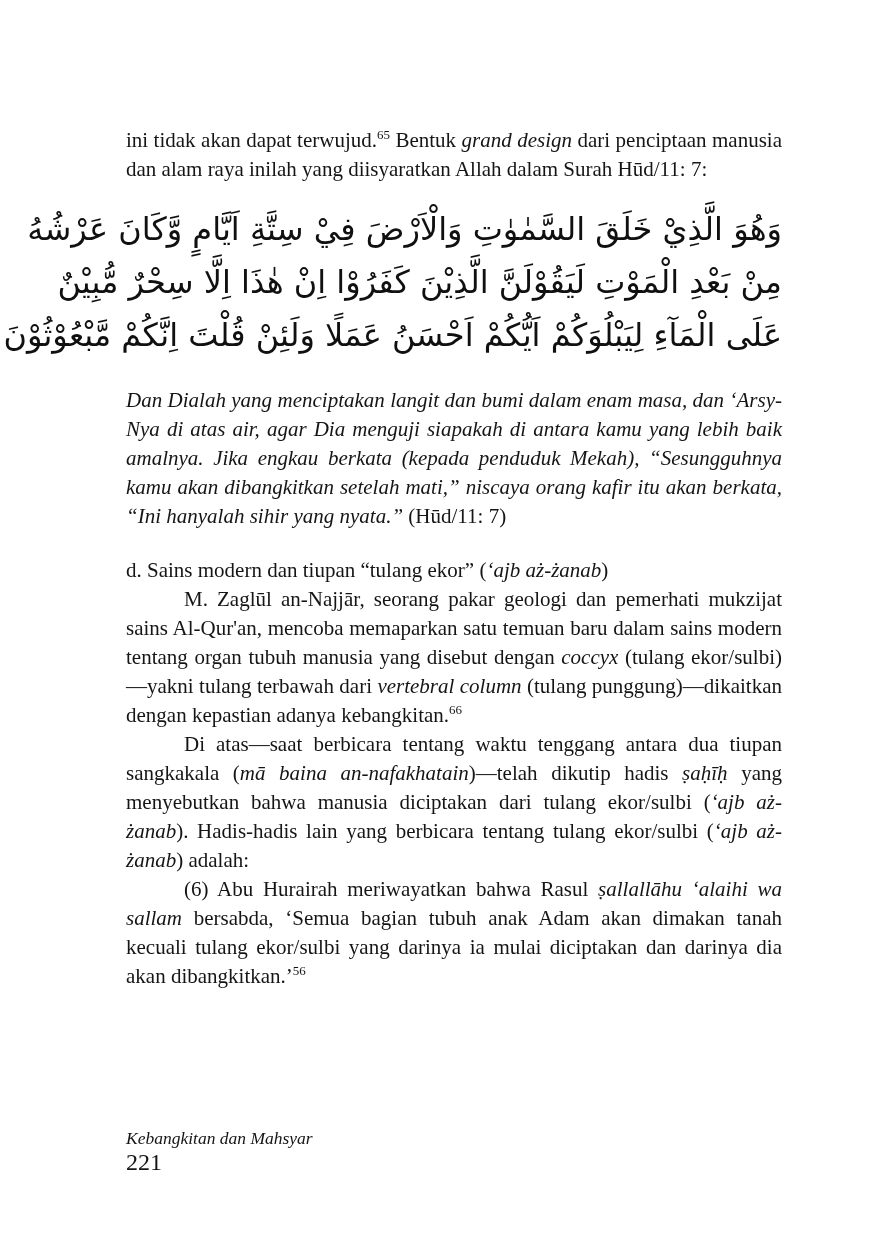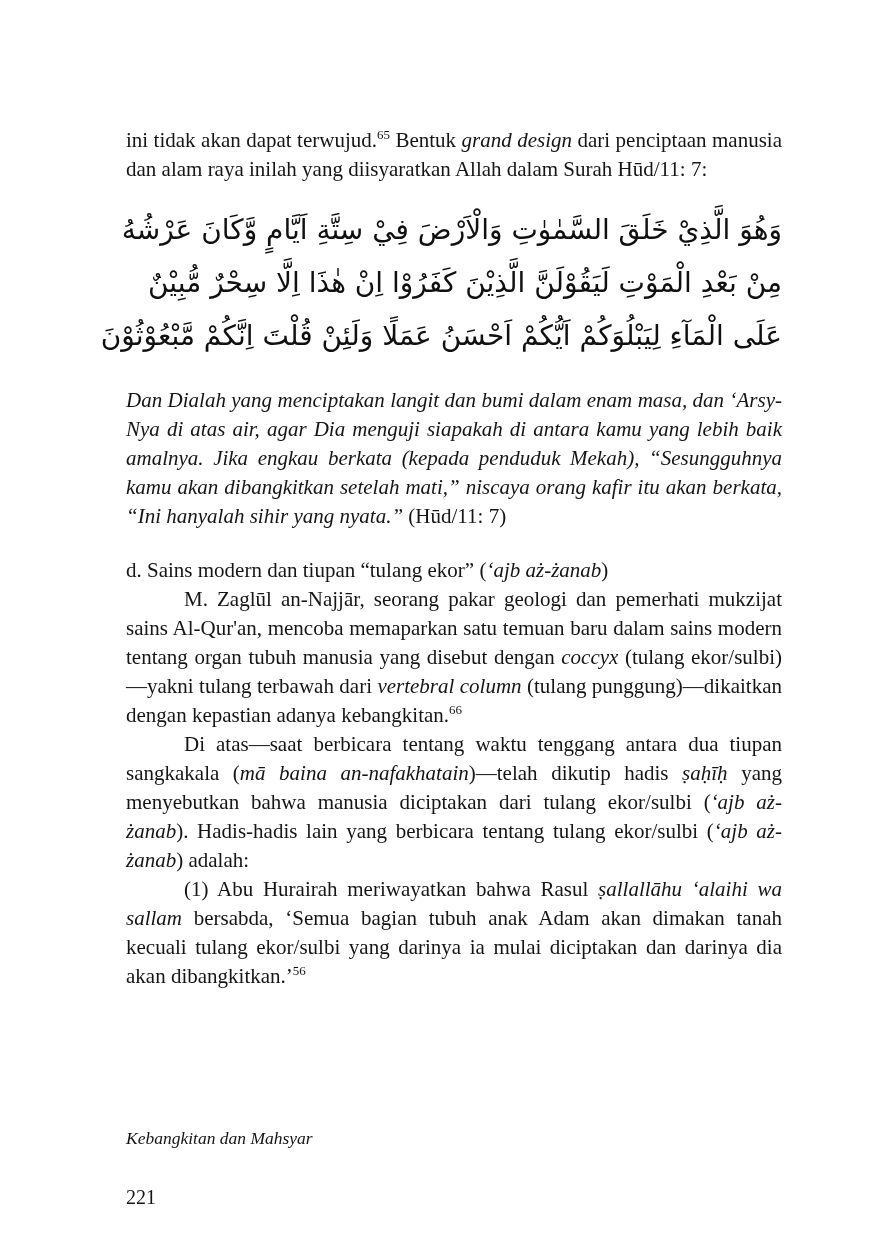--- a/index.html
+++ b/index.html
@@ -13,33 +13,33 @@
     padding:126px 93px 0 126px;
     box-sizing:border-box;
   }
   p{margin:0;font-size:21px;line-height:29px;text-align:justify;}
   .indent{text-indent:58px;}
   i{font-style:italic;}
   sup{font-size:13px;line-height:0;vertical-align:super;}
   .arabic{
     direction:rtl;
     font-family:"DejaVu Sans",sans-serif;
-    font-size:28px;line-height:53px;
+    font-size:32px;line-height:53px;
     margin-top:19px;
     color:#101010;
   }
   .arabic div{white-space:nowrap;}
   .translation{margin-top:24px;}
   .section-heading{margin-top:25px;text-align:left;}
   .footer{
     position:absolute;left:126px;right:127px;top:1128px;
     display:flex;justify-content:space-between;align-items:baseline;flex-direction:column;
   }
   .footer .book-title{font-style:italic;font-size:17.5px;}
-  .footer .page-num{font-size:20px;margin-top:37px;}
+  .footer .page-num{font-size:24px;}
 </style>
 </head>
 <body>
 
 <div class="page">
 
   <p class="intro"><span>ini tidak akan dapat terwujud.</span><sup>65</sup><span> Bentuk </span><i>grand design</i><span> dari pen­ciptaan manusia dan alam raya inilah yang diisyaratkan Allah dalam Surah Hūd/11: 7:</span></p>
 
   <div class="arabic">
       <div>وَهُوَ الَّذِيْ خَلَقَ السَّمٰوٰتِ وَالْاَرْضَ فِيْ سِتَّةِ اَيَّامٍ وَّكَانَ عَرْشُهُ</div>
@@ -48,21 +48,21 @@
     </div>
 
   <p class="translation"><i>Dan Dialah yang menciptakan langit dan bumi dalam enam masa, dan ‘Arsy-Nya di atas air, agar Dia menguji siapakah di antara kamu yang lebih baik amalnya. Jika engkau berkata (kepada penduduk Mekah), “Sesungguhnya kamu akan dibangkitkan setelah mati,” niscaya orang kafir itu akan berkata, “Ini hanyalah sihir yang nyata.”</i><span> (Hūd/11: 7)</span></p>
 
   <p class="section-heading"><span>d. Sains modern dan tiupan “tulang ekor” (</span><i>‘ajb aż-żanab</i><span>)</span></p>
 
   <p class="indent"><span>M. Zaglūl an-Najjār, seorang pakar geologi dan pemerhati mukzijat sains Al-Qur'an, mencoba memaparkan satu temuan baru dalam sains modern tentang organ tubuh manusia yang disebut dengan </span><i>coccyx</i><span> (tulang ekor/sulbi)—yakni tulang terbawah dari </span><i>vertebral column</i><span> (tulang punggung)—dika­itkan dengan kepastian adanya kebangkitan.</span><sup>66</sup></p>
 
   <p class="indent"><span>Di atas—saat berbicara tentang waktu tenggang antara dua tiupan sangkakala (</span><i>mā baina an-nafakhatain</i><span>)—telah dikutip hadis </span><i>ṣaḥīḥ</i><span> yang menyebutkan bahwa manusia diciptakan dari tulang ekor/sulbi (</span><i>‘ajb aż-żanab</i><span>). Hadis-hadis lain yang ber­bicara tentang tulang ekor/sulbi (</span><i>‘ajb aż-żanab</i><span>) adalah:</span></p>
 
-  <p class="indent"><span>(1) Abu Hurairah meriwayatkan bahwa Rasul </span><i>ṣallallāhu ‘alaihi wa sallam</i><span> bersabda, ‘Semua bagian tubuh anak Adam akan dimakan tanah kecuali tulang ekor/sulbi yang darinya ia mulai diciptakan dan darinya dia akan dibangkitkan.’</span><sup>56</sup></p>
+  <p class="indent"><span>(6) Abu Hurairah meriwayatkan bahwa Rasul </span><i>ṣallallāhu ‘alaihi wa sallam</i><span> bersabda, ‘Semua bagian tubuh anak Adam akan dimakan tanah kecuali tulang ekor/sulbi yang darinya ia mulai diciptakan dan darinya dia akan dibangkitkan.’</span><sup>56</sup></p>
 
 
   <div class="footer">
     <span class="book-title">Kebangkitan dan Mahsyar</span>
     <span class="page-num">221</span>
   </div>
 
 </div>
 
 </body></html>

